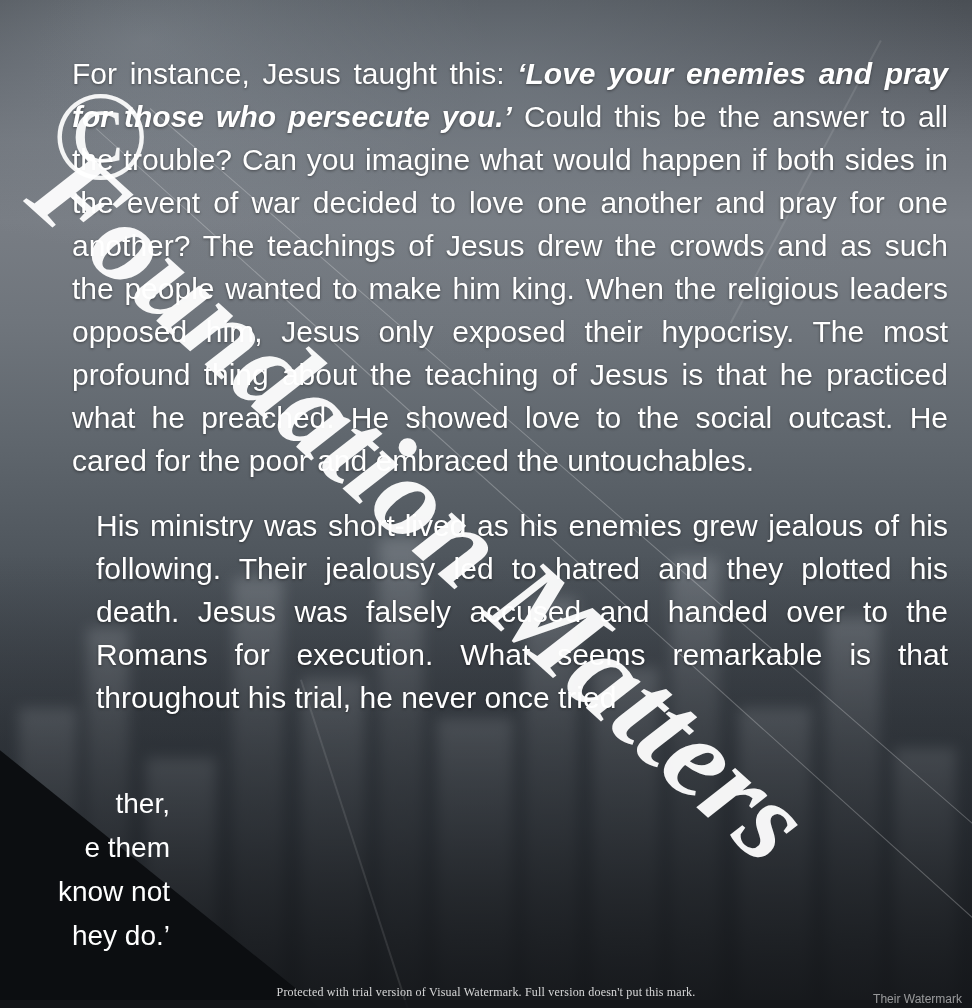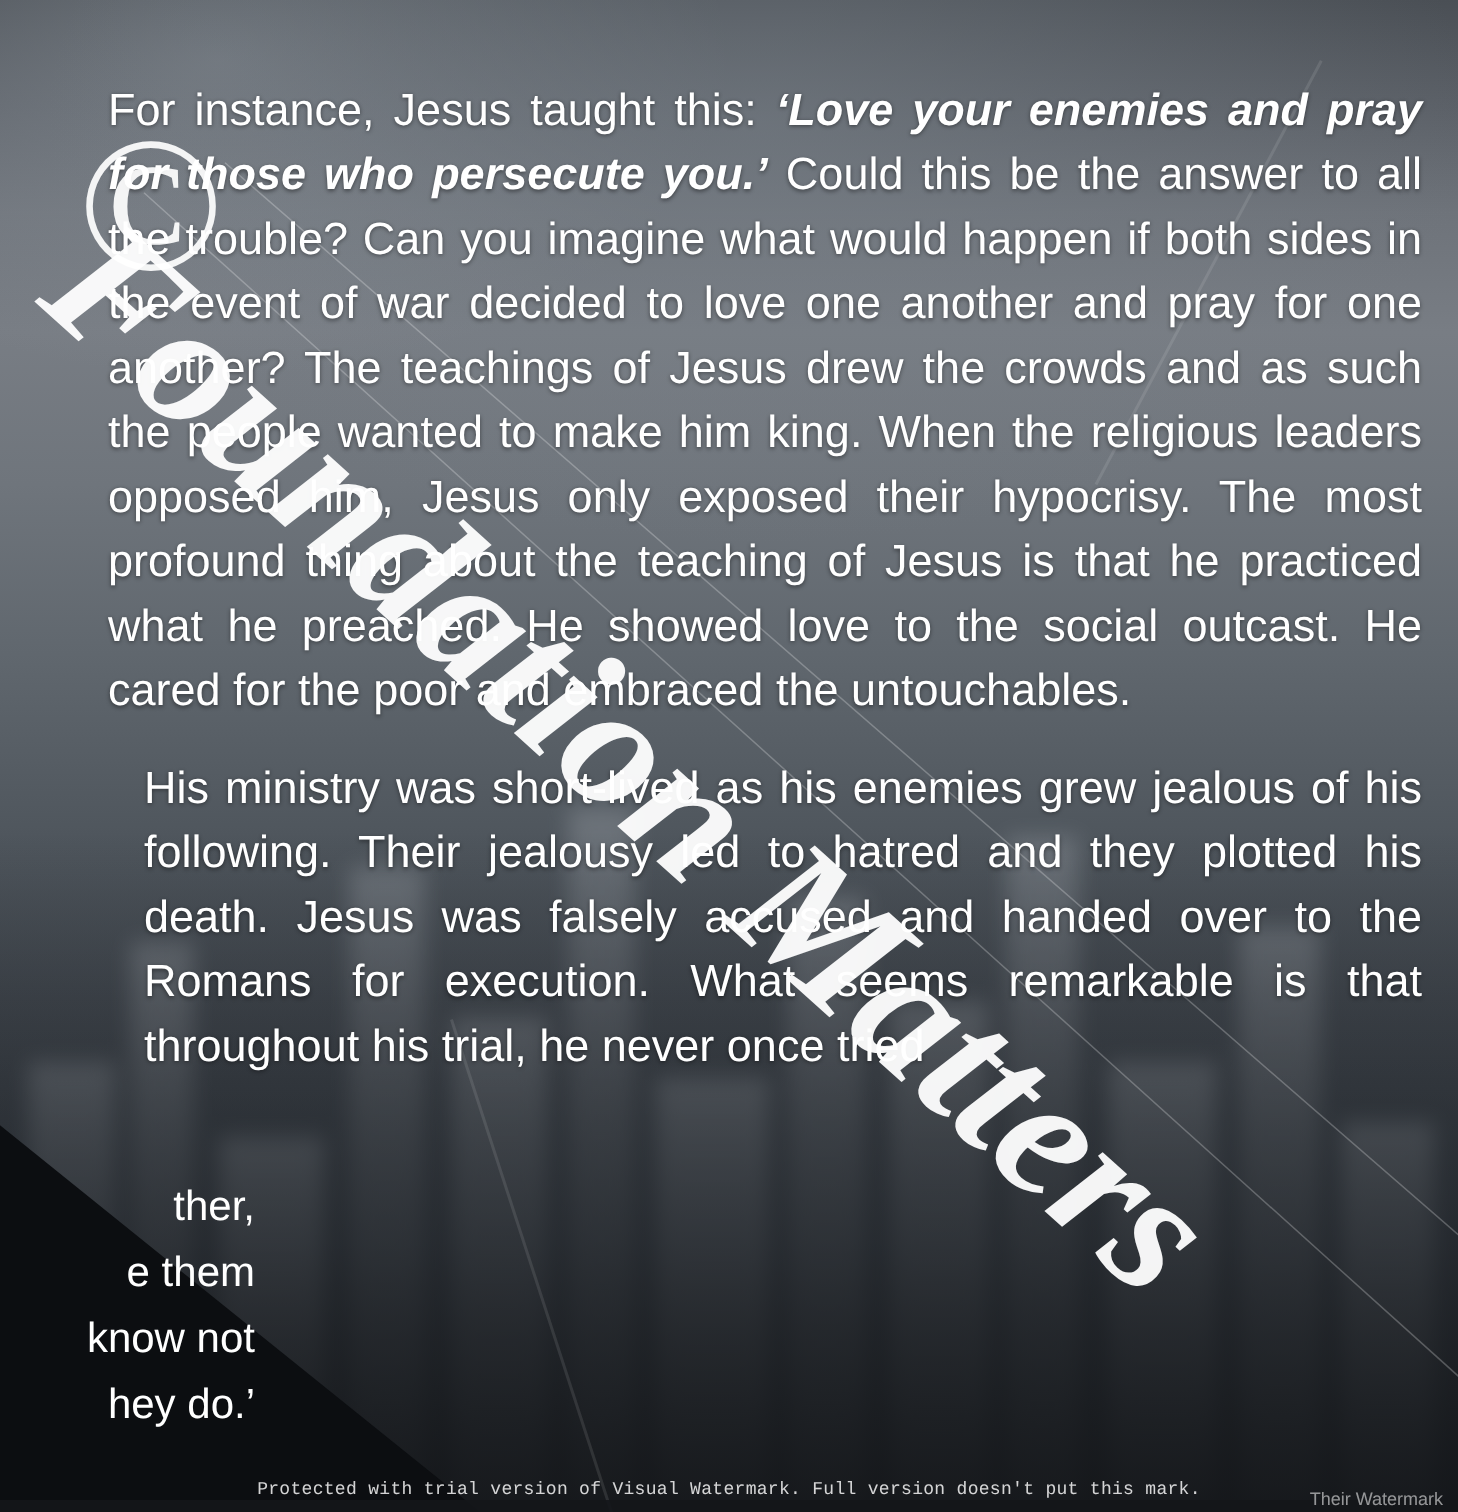--- a/index.html
+++ b/index.html
@@ -142,21 +142,21 @@
 
   
   .trial-bar {
     position: absolute;
     left: 0; right: 0;
     bottom: 8px;
     text-align: center;
     font-size: 12px;
     color: rgba(255,255,255,0.82);
     letter-spacing: 0.2px;
-    font-family: Liberation Mono, monospace;
+    font-family: Liberation Serif, serif;
   }
   .bottom-strip {
     position: absolute;
     left: 0; right: 0; bottom: 0;
     height: 8px;
     background: rgba(20,22,25,0.9);
   }
   .bottom-right-mark {
     position: absolute;
     right: 10px;

